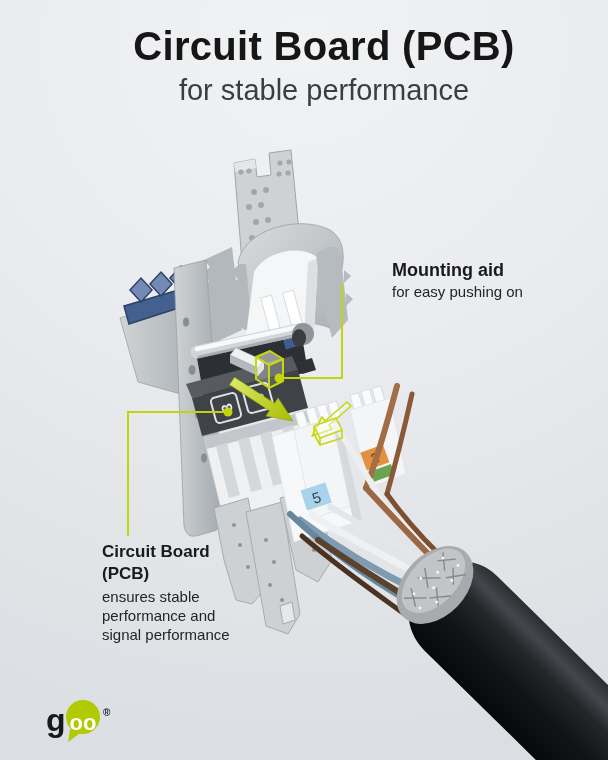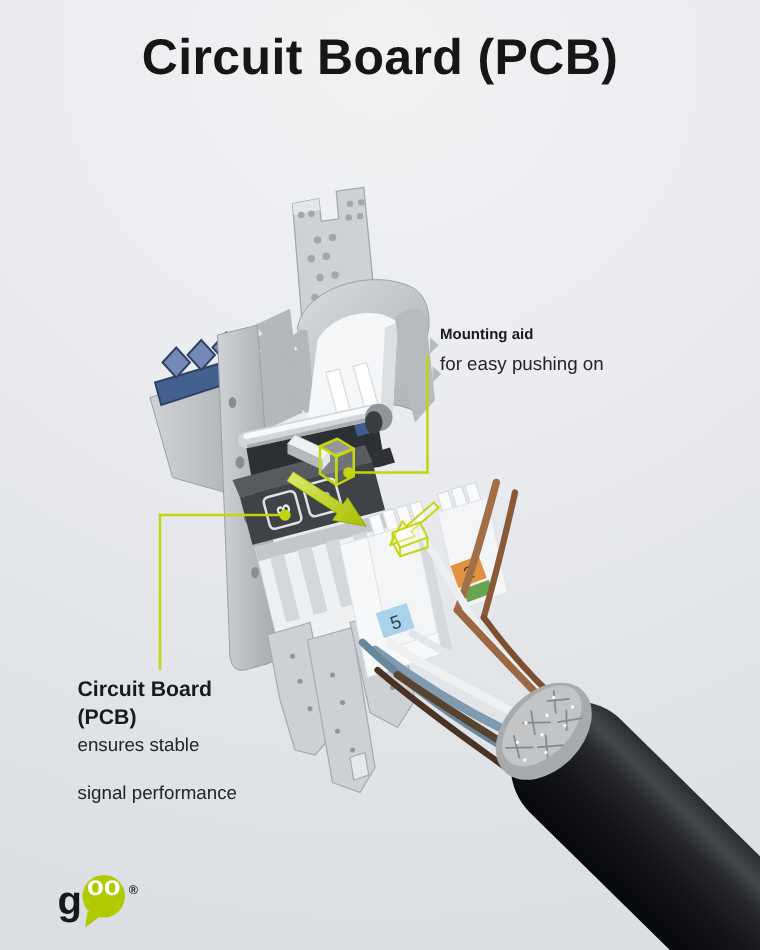--- a/index.html
+++ b/index.html
@@ -2,37 +2,37 @@
 <html><head>
 <meta charset="utf-8">
 <style>
   html,body{margin:0;padding:0;}
   .stage{
     position:relative;width:608px;height:760px;overflow:hidden;
     background:radial-gradient(130% 95% at 50% 6%, #f0f2f4 0%, #e9ebee 45%, #dbdee2 100%);
     font-family:"Liberation Sans", sans-serif;
   }
   .stage svg{position:absolute;left:0;top:0;}
-  .txt{position:absolute;white-space:nowrap;}
+  .txt{position:absolute;white-space:nowrap;margin-left:40px;}
   .page-title{left:0;right:0;top:24px;text-align:center;font-size:40px;font-weight:700;color:#161616;letter-spacing:.3px;}
   .page-sub{left:0;right:0;top:74px;text-align:center;font-size:29px;font-weight:400;color:#3b3d40;}
-  .ann-title{font-size:12px;font-weight:700;color:#1a1a1a;}
+  .ann-title{font-size:18px;font-weight:700;color:#1a1a1a;}
   .ann-body{font-size:15px;font-weight:400;color:#242424;}
   .mount-title{left:352px;top:260px;}
   .mount-sub{left:352px;top:283px;}
   .pcb-t1{left:62px;top:542px;font-size:17px;}
   .pcb-t2{left:62px;top:564px;font-size:17px;text-align:center;}
   .pcb-d1{left:62px;top:588px;}
   .pcb-d2{left:62px;top:607px;}
   .pcb-d3{left:62px;top:626px;}
   
   .logo{position:absolute;left:46px;top:697px;display:flex;align-items:center;height:46px;}
   .logo .lg-g,.logo .lg-bay{font-size:32px;font-weight:700;color:#17181a;letter-spacing:-.5px;}
   .logo .lg-bubble{position:relative;width:34px;height:34px;margin:0 1px 6px 1px;border-radius:50%;
-    background:#b2ca02;display:flex;align-items:flex-start;justify-content:center;}
+    background:#b2ca02;display:flex;align-items:flex-end;justify-content:center;}
   .logo .lg-oo{font-size:22px;font-weight:700;color:#ffffff;letter-spacing:0;line-height:1;margin-top:-2px;}
   .logo .lg-tail{position:absolute;left:3px;bottom:-9px;width:0;height:0;
     border-top:13px solid #b2ca02;border-right:13px solid transparent;transform:rotate(8deg);}
   .logo .lg-reg{font-size:10px;font-weight:700;color:#17181a;margin:-16px 0 0 2px;}
 </style>
 </head>
 <body>
 
 <div class="stage">
 
@@ -283,27 +283,29 @@
       </g>
 
       <g>
         <polyline points="228,412 128,412 128,536" fill="none" stroke="#c3d40b" stroke-width="2"></polyline>
         <circle cx="228" cy="412" r="4.5" fill="#c3d40b"></circle>
       </g>
     </g>
   </svg>
 
   <div class="txt page-title">Circuit Board (PCB)</div>
+  <div class="txt page-sub">for stable performance</div>
 
   <div class="txt ann-title mount-title">Mounting aid</div>
   <div class="txt ann-title pcb-t1">Circuit Board</div>
 
   <div class="txt ann-body mount-sub">for easy pushing on</div>
   <div class="txt ann-title pcb-t2">(PCB)</div>
   <div class="txt ann-body pcb-d1">ensures stable</div>
+  <div class="txt ann-body pcb-d2">performance and</div>
   <div class="txt ann-body pcb-d3">signal performance</div>
 
   <div class="logo">
     <span class="lg-g">g</span>
     <span class="lg-bubble">
       <span class="lg-tail"></span>
       <span class="lg-oo">oo</span>
     </span>
     <span class="lg-reg">®</span>
   </div>

